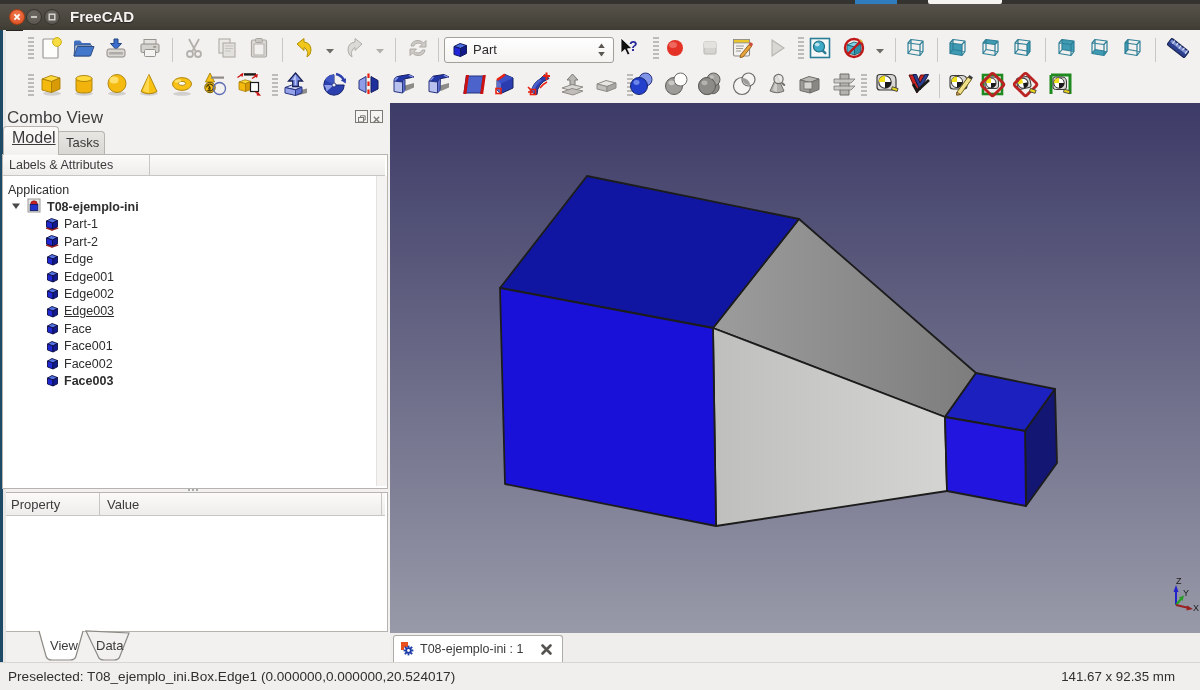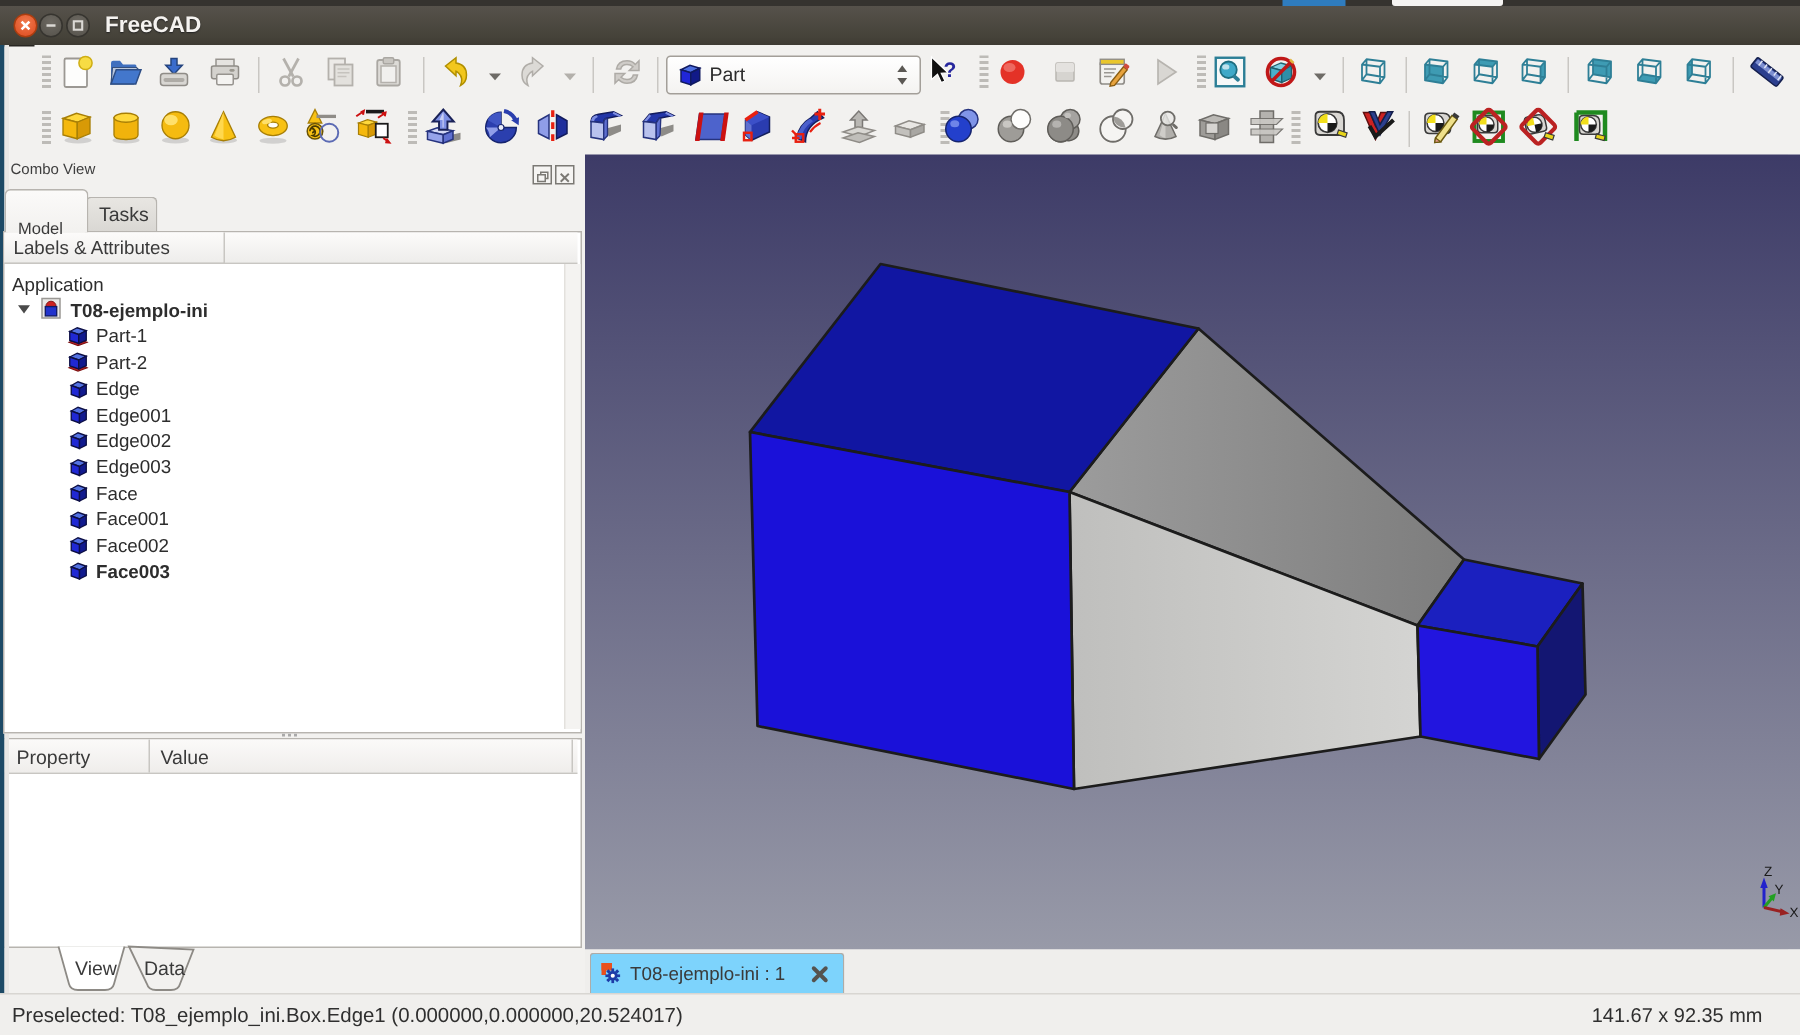--- a/index.html
+++ b/index.html
@@ -449,35 +449,35 @@
       <path d="M6 8 Q6 6 8.5 6 L15 6 Q19.5 6 19.5 11 L19.5 16 Q19.5 18.5 17 18.5 L8.5 18.5 Q6 18.5 6 16 Z" fill="#d9d7d3" stroke="#3a3a3a" stroke-width="1"></path>
       <circle cx="12" cy="12" r="5.2" fill="#fff" stroke="#3a3a3a" stroke-width="1"></circle>
       <path d="M12 6.8 A5.2 5.2 0 0 0 6.8 12 L12 12 Z" fill="#f2df1c"></path>
       <path d="M12 17.2 A5.2 5.2 0 0 0 17.2 12 L12 12 Z" fill="#1a1a1a"></path>
       <rect x="17" y="18.5" width="6" height="3" fill="#e8d51a" stroke="#3a3a3a" stroke-width="0.8" transform="rotate(14 18 19.5)"></rect>
     </svg>
   </div>
 
   <div class="abs" id="leftpanel" style="left:0;top:103px;width:390px;height:559px;background:#f2f1ef;">
 
-    <div class="abs" style="left:7px;top:5px;font-size:10px;color:#3e3e3e;">Combo View</div>
+    <div class="abs" style="left:7px;top:5px;font-size:17px;color:#3e3e3e;">Combo View</div>
     <div class="abs" style="left:355px;top:7px;width:11px;height:11px;border:1px solid #7b7974;background:#f5f4f2;">
       <svg width="11" height="11" viewBox="0 0 11 11">
           <rect x="2.5" y="3.5" width="5" height="4.5" fill="none" stroke="#7b7974" stroke-width="1"></rect>
           <path d="M4.5 3.5 V1.8 H9.2 V6 H7.8" fill="none" stroke="#7b7974" stroke-width="1"></path>
         </svg>
     </div>
     <div class="abs" style="left:370px;top:7px;width:11px;height:11px;border:1px solid #7b7974;background:#f5f4f2;">
       <svg width="11" height="11" viewBox="0 0 11 11">
           <path d="M2.8 2.8 L8.2 8.2 M8.2 2.8 L2.8 8.2" stroke="#7b7974" stroke-width="1.3"></path>
         </svg>
     </div>
 
     <div class="abs" style="left:3px;top:23px;width:54px;height:28px;background:linear-gradient(to bottom,#fbfaf9,#f2f1ef);border:1px solid #b7b4af;border-bottom:none;border-radius:4px 4px 0 0;z-index:3;">
-      <div class="abs" style="left:8px;top:20px;font-size:11px;color:#3a3a3a;">Model</div>
+      <div class="abs" style="left:8px;top:2px;font-size:16px;color:#3a3a3a;text-decoration:underline;">Model</div>
     </div>
     <div class="abs" style="left:57px;top:28px;width:46px;height:23px;background:linear-gradient(to bottom,#e8e6e2,#d9d7d3);border:1px solid #b7b4af;border-bottom:none;border-radius:4px 4px 0 0;">
       <div class="abs" style="left:8px;top:3px;font-size:13px;color:#3a3a3a;">Tasks</div>
     </div>
 
     <div class="abs" style="left:2px;top:51px;width:384px;height:333px;background:#fff;border:1px solid #b7b4af;z-index:2;">
 
       <div class="abs" style="left:0;top:0;width:382px;height:20px;background:linear-gradient(to bottom,#fcfbfa,#eeedeb);border-bottom:1px solid #c8c6c2;"></div>
       <div class="abs" style="left:0;top:0;width:146px;height:20px;background:linear-gradient(to bottom,#fcfbfa,#eeedeb);border-bottom:1px solid #c8c6c2;border-right:1px solid #c8c6c2;">
         <div class="abs" style="left:6px;top:3px;font-size:12.5px;color:#3a3a3a;">Labels &amp; Attributes</div>
@@ -524,21 +524,21 @@
             <polygon points="1.5,4 6,1.5 11.5,3.5 7,6" fill="#5272e2" stroke="#0d0f45" stroke-width="0.9"></polygon>
             <polygon points="1.5,4 7,6 7,12 1.5,10" fill="#2028d4" stroke="#0d0f45" stroke-width="0.9"></polygon>
             <polygon points="7,6 11.5,3.5 11.5,9.8 7,12" fill="#111a8e" stroke="#0d0f45" stroke-width="0.9"></polygon>
           </svg>
           <div class="abs" style="left:61px;top:110.89999999999999px;">Edge002</div>
           <svg class="abs" style="left:43px;top:128.79999999999998px" width="13" height="13" viewBox="0 0 13 13">
             <polygon points="1.5,4 6,1.5 11.5,3.5 7,6" fill="#5272e2" stroke="#0d0f45" stroke-width="0.9"></polygon>
             <polygon points="1.5,4 7,6 7,12 1.5,10" fill="#2028d4" stroke="#0d0f45" stroke-width="0.9"></polygon>
             <polygon points="7,6 11.5,3.5 11.5,9.8 7,12" fill="#111a8e" stroke="#0d0f45" stroke-width="0.9"></polygon>
           </svg>
-          <div class="abs" style="left:61px;top:128.29999999999998px;">Edge003</div>
+          <div class="abs" style="left:61px;top:128.29999999999998px;text-decoration:underline;">Edge003</div>
           <svg class="abs" style="left:43px;top:146.2px" width="13" height="13" viewBox="0 0 13 13">
             <polygon points="1.5,4 6,1.5 11.5,3.5 7,6" fill="#5272e2" stroke="#0d0f45" stroke-width="0.9"></polygon>
             <polygon points="1.5,4 7,6 7,12 1.5,10" fill="#2028d4" stroke="#0d0f45" stroke-width="0.9"></polygon>
             <polygon points="7,6 11.5,3.5 11.5,9.8 7,12" fill="#111a8e" stroke="#0d0f45" stroke-width="0.9"></polygon>
           </svg>
           <div class="abs" style="left:61px;top:145.7px;">Face</div>
           <svg class="abs" style="left:43px;top:163.6px" width="13" height="13" viewBox="0 0 13 13">
             <polygon points="1.5,4 6,1.5 11.5,3.5 7,6" fill="#5272e2" stroke="#0d0f45" stroke-width="0.9"></polygon>
             <polygon points="1.5,4 7,6 7,12 1.5,10" fill="#2028d4" stroke="#0d0f45" stroke-width="0.9"></polygon>
             <polygon points="7,6 11.5,3.5 11.5,9.8 7,12" fill="#111a8e" stroke="#0d0f45" stroke-width="0.9"></polygon>
@@ -614,21 +614,21 @@
         <line x1="786" y1="502" x2="799" y2="505" stroke="#992121" stroke-width="2"></line>
         <path d="M803 506 L797 502.5 L796.5 507.5 Z" fill="#992121"></path>
         <text x="786" y="481" font-size="9" fill="#1a1a1a">Z</text>
         <text x="793" y="493" font-size="9" fill="#1a1a1a">Y</text>
         <text x="803" y="508" font-size="9" fill="#1a1a1a">X</text>
       </g>
     </svg>
   </div>
 
   <div class="abs" style="left:390px;top:633px;width:810px;height:29px;background:#efeeec;">
-    <div class="abs" style="left:3px;top:2px;width:168px;height:27px;background:#7dd3fc;border:1px solid #aeaca8;border-bottom:none;border-radius:3px 3px 0 0;">
+    <div class="abs" style="left:3px;top:2px;width:168px;height:27px;background:#ffffff;border:1px solid #aeaca8;border-bottom:none;border-radius:3px 3px 0 0;">
       <svg class="abs" style="left:5px;top:5px;" width="16" height="16" viewBox="0 0 16 16">
         <path d="M2 1 H9 V6 H2 Z" fill="#e8501e"></path>
         <path d="M2 1 H5 V9 H2 Z" fill="#e8501e"></path>
         <g fill="#1d3ca8">
             <circle cx="9.5" cy="9.5" r="3.2"></circle>
             <circle cx="9.5" cy="9.5" r="1.4" fill="#fff"></circle>
         <rect x="8.6" y="4.6" width="1.8" height="2.2"></rect>
             <rect x="8.6" y="12.2" width="1.8" height="2.2"></rect>
         <rect x="4.6" y="8.6" width="2.2" height="1.8"></rect>
             <rect x="12.2" y="8.6" width="2.2" height="1.8"></rect>

